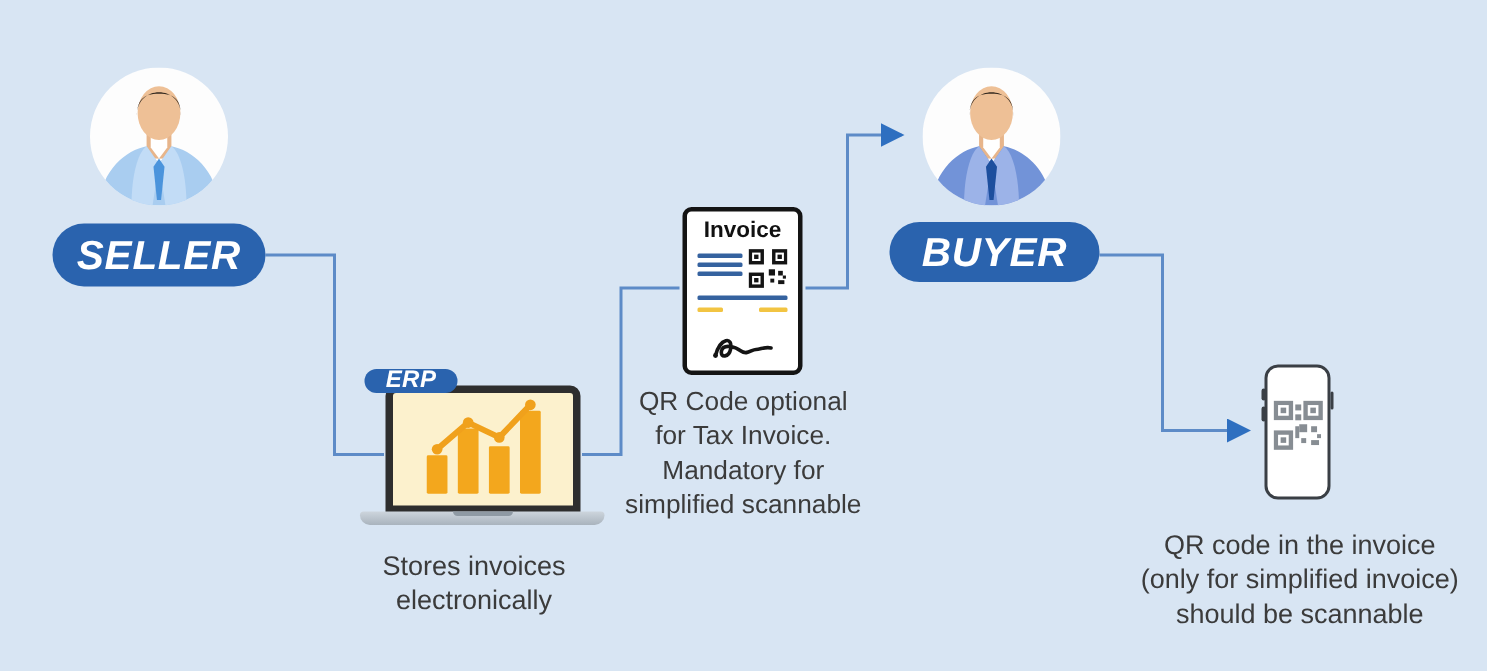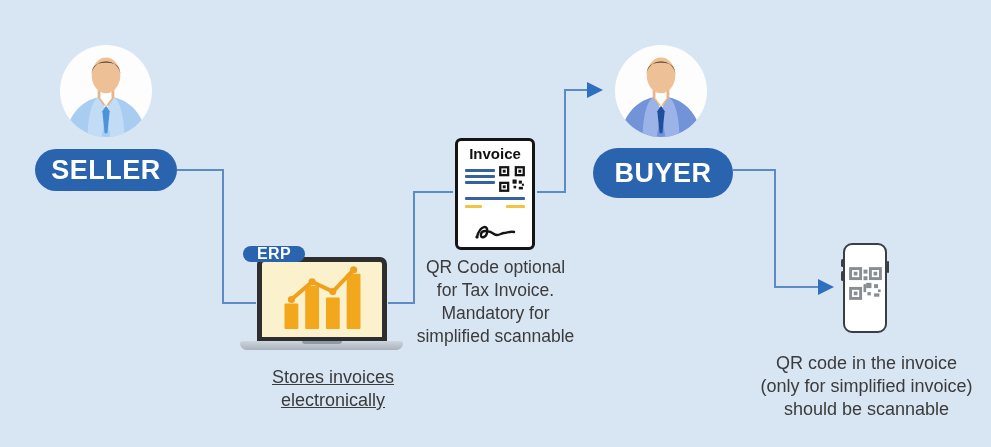--- a/index.html
+++ b/index.html
@@ -9,21 +9,21 @@
     background:#d8e5f3;
     font-family:"Liberation Sans", sans-serif;
     color:#3b3b3b;
   }
   .connectors{position:absolute;left:0;top:0;width:991px;height:447px;z-index:1;}
   .avatar{position:absolute;z-index:2;}
   .pill{
     position:absolute;z-index:3;
     background:#2a63ae;color:#ffffff;
     display:flex;align-items:center;justify-content:center;
-    border-radius:999px;font-weight:700;letter-spacing:.5px;
+    border-radius:999px;font-weight:700;letter-spacing:.5px;font-style:italic;
   }
   .pill.big{width:142px;height:42px;font-size:27px;}
   .pill.small{width:62px;height:16px;font-size:16px;letter-spacing:.3px;}
   .caption{
     position:absolute;z-index:2;text-align:center;
     white-space:pre-line;font-size:17.5px;line-height:23px;color:#3b3b3b;
   }
   
   .laptop-bezel{
     position:absolute;left:257px;top:257px;width:130px;height:85px;z-index:2;
@@ -115,21 +115,21 @@
       <circle cx="71" cy="30" r="3.6" fill="#f0a11c"></circle>
       <circle cx="92" cy="8" r="3.6" fill="#f0a11c"></circle>
     </svg>
   </div>
   <div class="laptop-base">
       <div class="laptop-notch"></div>
     </div>
   <div class="pill small" style="left:243px;top:246px;z-index:4;">
     <span>ERP</span>
   </div>
-  <div class="caption" style="left:238px;top:366px;width:190px;font-size:18px;text-decoration:underline;">Stores invoices
+  <div class="caption" style="left:221px;top:366px;width:190px;font-size:18px;">Stores invoices
 electronically</div>
 
   <div class="invoice-doc">
     <div class="invoice-title">Invoice</div>
     <div class="invoice-row">
       <div class="inv-lines">
         <div class="inv-line"></div>
           <div class="inv-line"></div>
           <div class="inv-line"></div>
       </div>
@@ -177,21 +177,21 @@
       <rect x="41" y="46" width="18" height="20" fill="#e7b58b"></rect>
       <path d="M6,102 C8,74 26,60 41,57 L50,70 L59,57 C74,60 92,74 94,102 Z" fill="#7293d8"></path>
       <path d="M41,57 L50,70 L45,102 L30,102 C30,80 34,62 41,57 Z" fill="#9cb3e8"></path>
       <path d="M59,57 L50,70 L55,102 L70,102 C70,80 66,62 59,57 Z" fill="#9cb3e8"></path>
       <path d="M44,58 L50,66 L56,58 L56,50 L44,50 Z" fill="#ffffff"></path>
       <path d="M50,66 L46,72 L48.5,96 L51.5,96 L54,72 Z" fill="#1d4f9e"></path>
       <ellipse cx="50" cy="33" rx="15.5" ry="19.5" fill="#eec096"></ellipse>
       <path d="M34,36 C33,12 67,12 66,36 C66,24 62,19 50,19 C38,19 34,24 34,36 Z" fill="#34291f"></path>
     </g>
   </svg>
-  <div class="pill big" style="left:593px;top:148px;width:140px;height:50px;">
+  <div class="pill big" style="left:593px;top:148px;width:140px;height:40px;">
     <span>BUYER</span>
   </div>
 
   <div class="phone">
     <div class="btn l1"></div>
       <div class="btn l2"></div>
       <div class="btn r1"></div>
     <svg class="phone-qr" width="33" height="33" viewBox="0 0 25 25">
       <g stroke="#878d93" stroke-width="2.2" fill="none">
         <rect x="1.2" y="1.2" width="7.6" height="7.6"></rect>

